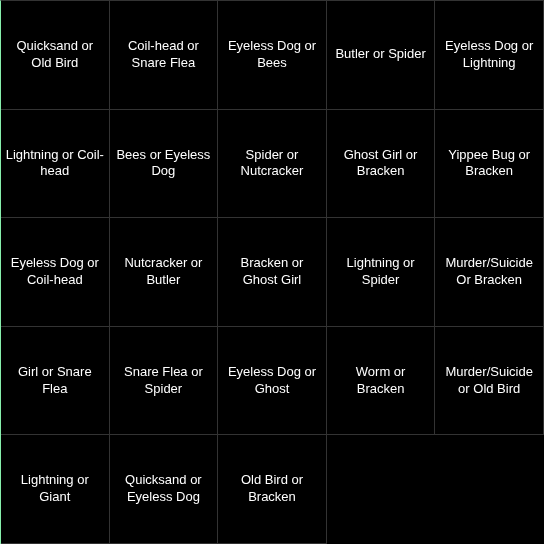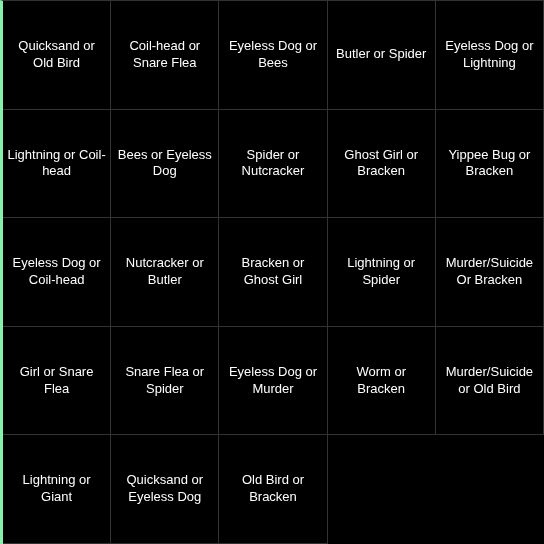--- a/index.html
+++ b/index.html
@@ -14,21 +14,21 @@
       overflow: hidden;
       font-family: Arial, sans-serif;
     }
     .grid {
       display: grid;
       grid-template-columns: repeat(5, 1fr);
       grid-template-rows: repeat(5, 1fr);
       width: 544px;
       height: 544px;
       border-top: 1px solid #333;
-      border-left: 3px solid #86efac;
+      border-left: 1px solid #86efac;
     }
     .cell {
       border-right: 1px solid #333;
       border-bottom: 1px solid #333;
       display: flex;
       align-items: center;
       justify-content: center;
       padding: 4px;
       color: #fff;
       font-size: 13px;
@@ -50,19 +50,19 @@
     <div class="cell">Spider or Nutcracker</div>
     <div class="cell">Ghost Girl or Bracken</div>
     <div class="cell">Yippee Bug or Bracken</div>
     <div class="cell">Eyeless Dog or Coil-head</div>
     <div class="cell">Nutcracker or Butler</div>
     <div class="cell">Bracken or Ghost Girl</div>
     <div class="cell">Lightning or Spider</div>
     <div class="cell">Murder/Suicide Or Bracken</div>
     <div class="cell">Girl or Snare Flea</div>
     <div class="cell">Snare Flea or Spider</div>
-    <div class="cell">Eyeless Dog or Murder</div>
+    <div class="cell">Eyeless Dog or Ghost</div>
     <div class="cell">Worm or Bracken</div>
     <div class="cell">Murder/Suicide or Old Bird</div>
     <div class="cell">Lightning or Giant</div>
     <div class="cell">Quicksand or Eyeless Dog</div>
     <div class="cell">Old Bird or Bracken</div>
   </div>
 
 </body></html>

